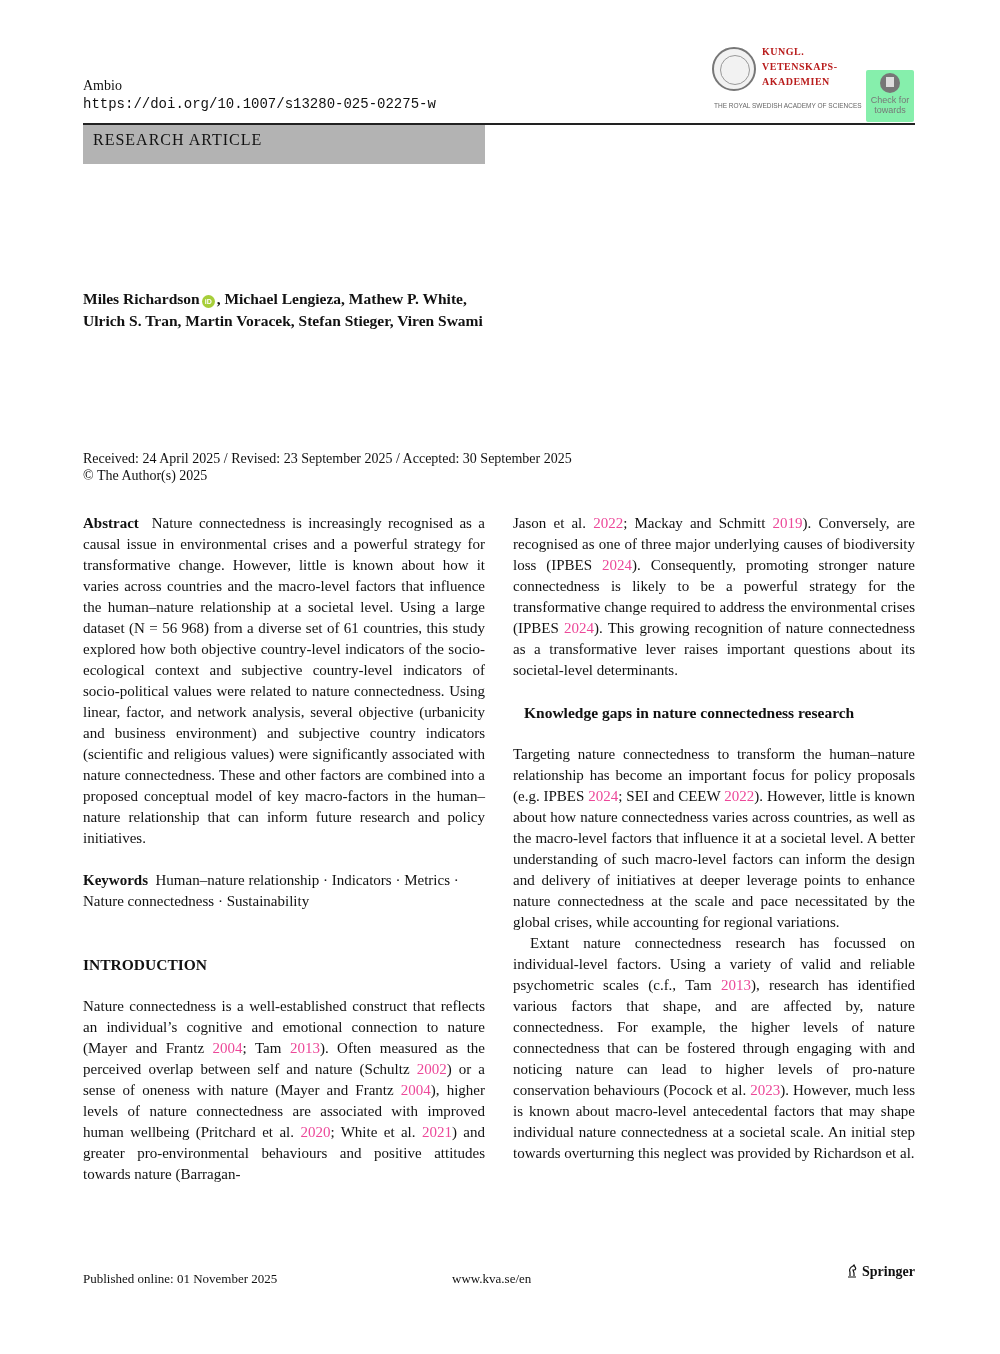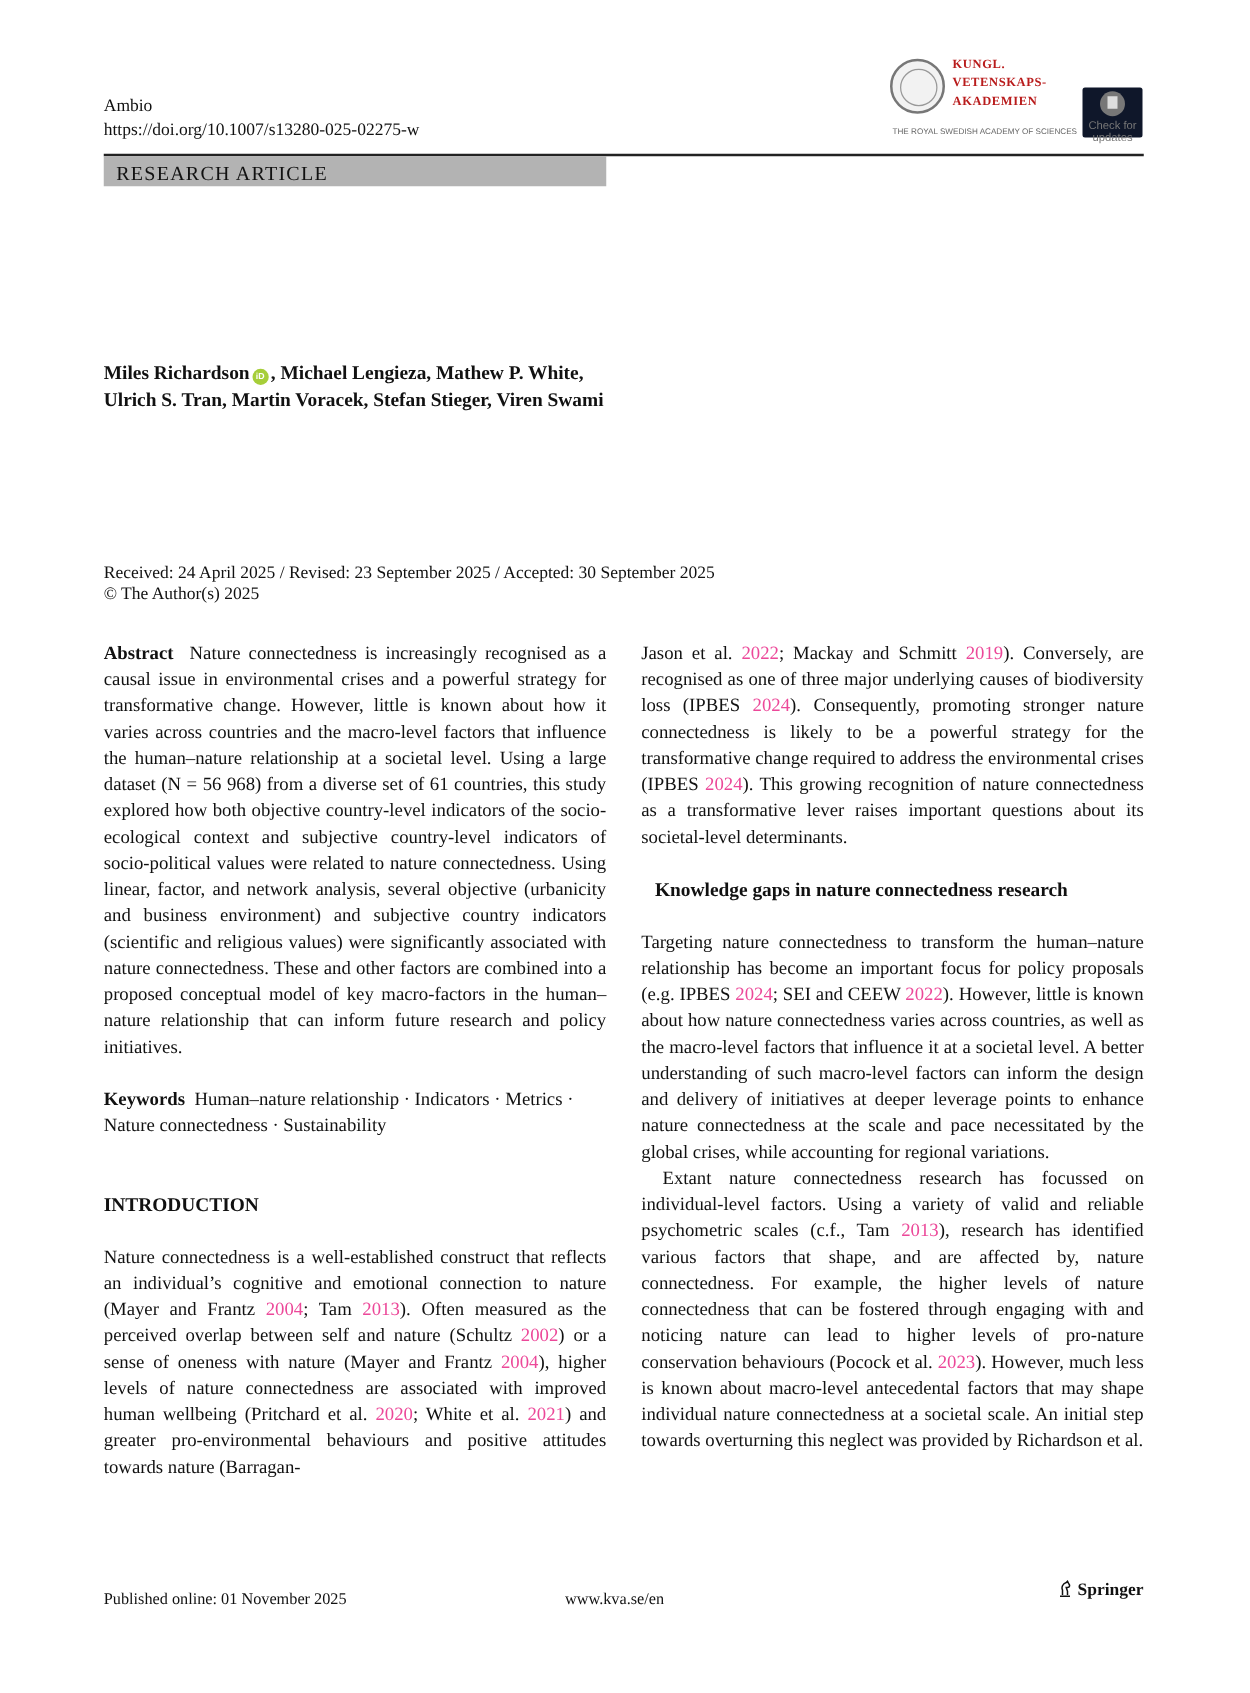--- a/index.html
+++ b/index.html
@@ -1,32 +1,32 @@
 <!DOCTYPE html>
 <html><head>
 <meta charset="utf-8">
 <style>
   html, body { margin: 0; padding: 0; background: #ffffff; }
   body { width: 1000px; height: 1354px; position: relative; overflow: hidden;
          font-family: "Liberation Serif", "DejaVu Serif", serif; color: #111; }
   .abs { position: absolute; }
   .journal { left: 83px; top: 76px; font-size: 14px; line-height: 19px; }
-  .doi { left: 83px; top: 95px; font-size: 14px; line-height: 19px; }
+  .doi { left: 83px; top: 95px; font-size: 14px; line-height: 19px; font-family: Liberation Mono, monospace; }
   .rule-top { left: 83px; top: 123px; width: 832px; height: 2px; background: #222; }
-  .band { left: 83px; top: 125px; width: 402px; height: 24px; background: #b3b3b3; }
+  .band { left: 83px; top: 125px; width: 402px; height: 39px; background: #b3b3b3; }
   .band span { position: absolute; left: 10px; top: 6px; font-size: 16px; letter-spacing: 1px; color: #111; }
 
   .kva { left: 712px; top: 44px; width: 150px; height: 70px; }
   .kva-seal { position: absolute; left: 0; top: 3px; width: 44px; height: 44px; border-radius: 50%;
               border: 2px solid #777; box-sizing: border-box; background: #f2f2f2; }
   .kva-seal::after { content: ""; position: absolute; left: 6px; top: 6px; width: 28px; height: 28px;
               border-radius: 50%; border: 1px solid #999; }
   .kva-name { position: absolute; left: 50px; top: 0; font-size: 10px; line-height: 15px; color: #b91c1c; letter-spacing: 0.5px; font-weight: bold; }
   .kva-sub { position: absolute; left: 2px; top: 58px; font-family: "Liberation Sans", sans-serif; font-size: 6.5px; color: #666; white-space: nowrap; }
-  .cfu { left: 866px; top: 70px; width: 48px; height: 40px; background: #0f172a; border-radius: 2px; text-align: center; }
+  .cfu { left: 866px; top: 70px; width: 48px; height: 52px; background: #86efac; border-radius: 2px; text-align: center; }
   .cfu-icon { position: absolute; left: 14px; top: 3px; width: 20px; height: 20px; border-radius: 50%; background: #777; }
   .cfu-icon::after { content: ""; position: absolute; left: 6px; top: 4px; width: 8px; height: 10px; background: #ddd; }
   .cfu-text { position: absolute; left: 0; top: 25px; width: 48px; font-family: "Liberation Sans", sans-serif; font-size: 9px; line-height: 10px; color: #777; }
 
   .title { left: 83px; top: 200px; width: 700px; font-size: 24px; line-height: 32px; font-weight: bold; }
   .authors { left: 83px; top: 288px; width: 600px; font-size: 15.5px; line-height: 22px; font-weight: bold; }
   .orcid { display: inline-block; width: 13px; height: 13px; border-radius: 50%; background: #a6ce39; color: #fff;
            font-family: "Liberation Sans", sans-serif; font-size: 7px; line-height: 13px; text-align: center; vertical-align: 0px; margin: 0 2px; }
   .dates { left: 83px; top: 450px; font-size: 14px; line-height: 17px; }
 
@@ -58,21 +58,21 @@
     <div>VETENSKAPS-</div>
     <div>AKADEMIEN</div>
   </div>
   <div class="kva-sub">THE ROYAL SWEDISH ACADEMY OF SCIENCES</div>
 </div>
 
 <div class="abs cfu">
   <div class="cfu-icon"></div>
   <div class="cfu-text">
     <div>Check for</div>
-    <div>updates</div>
+    <div>towards</div>
   </div>
 </div>
 
 <div class="abs rule-top"></div>
 <div class="abs band">
   <span>RESEARCH ARTICLE</span>
 </div>
 
 <div class="abs title">
 </div>

